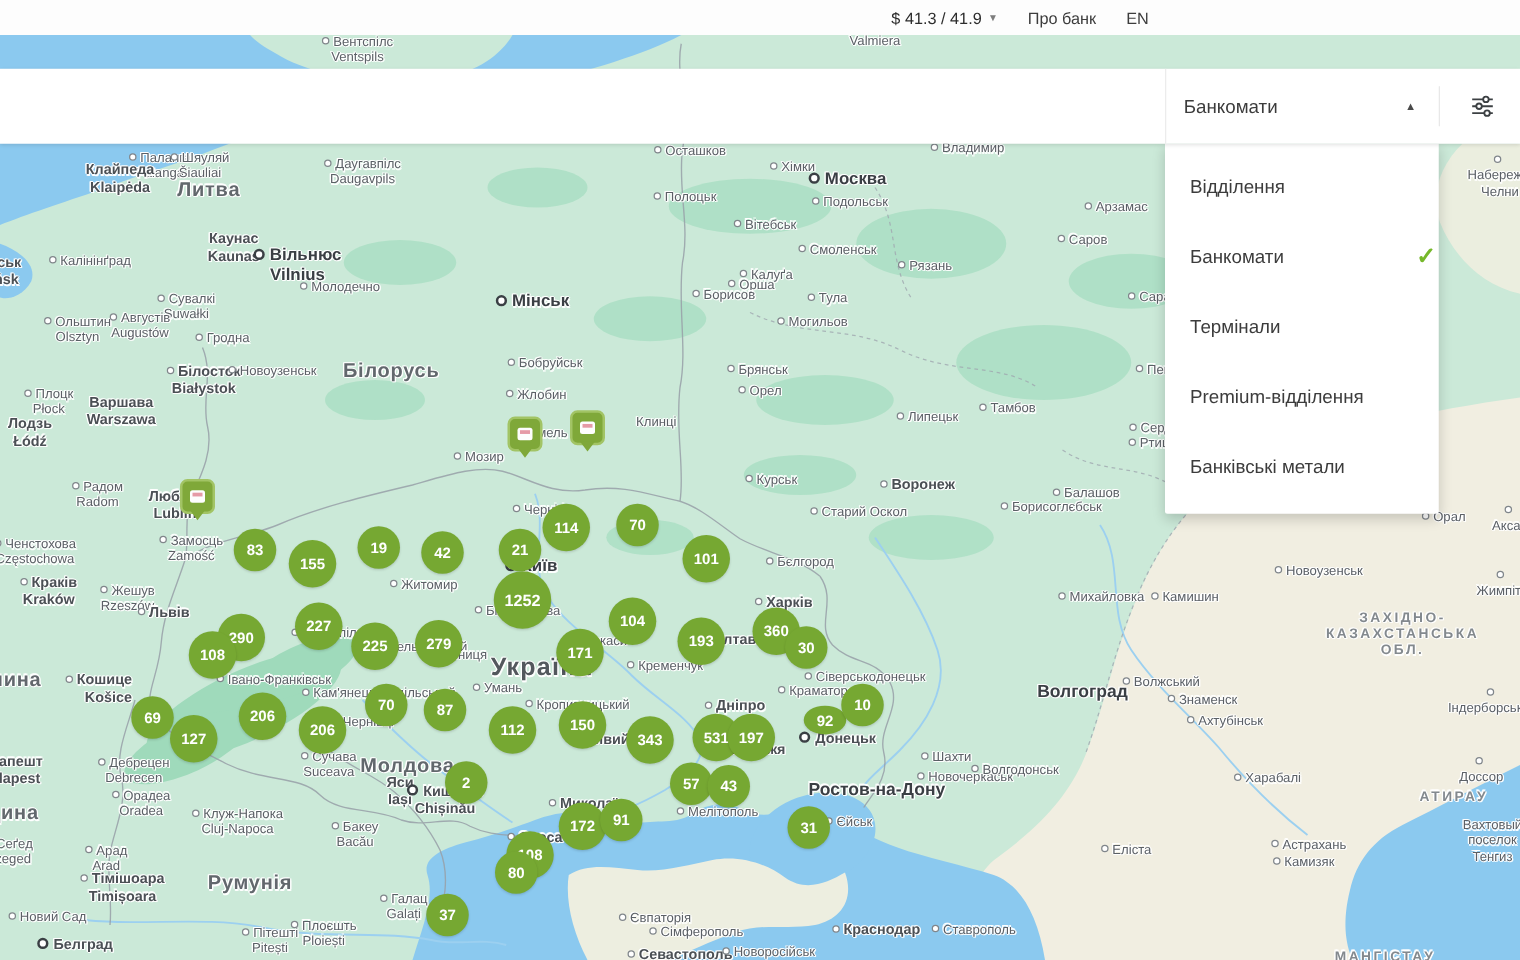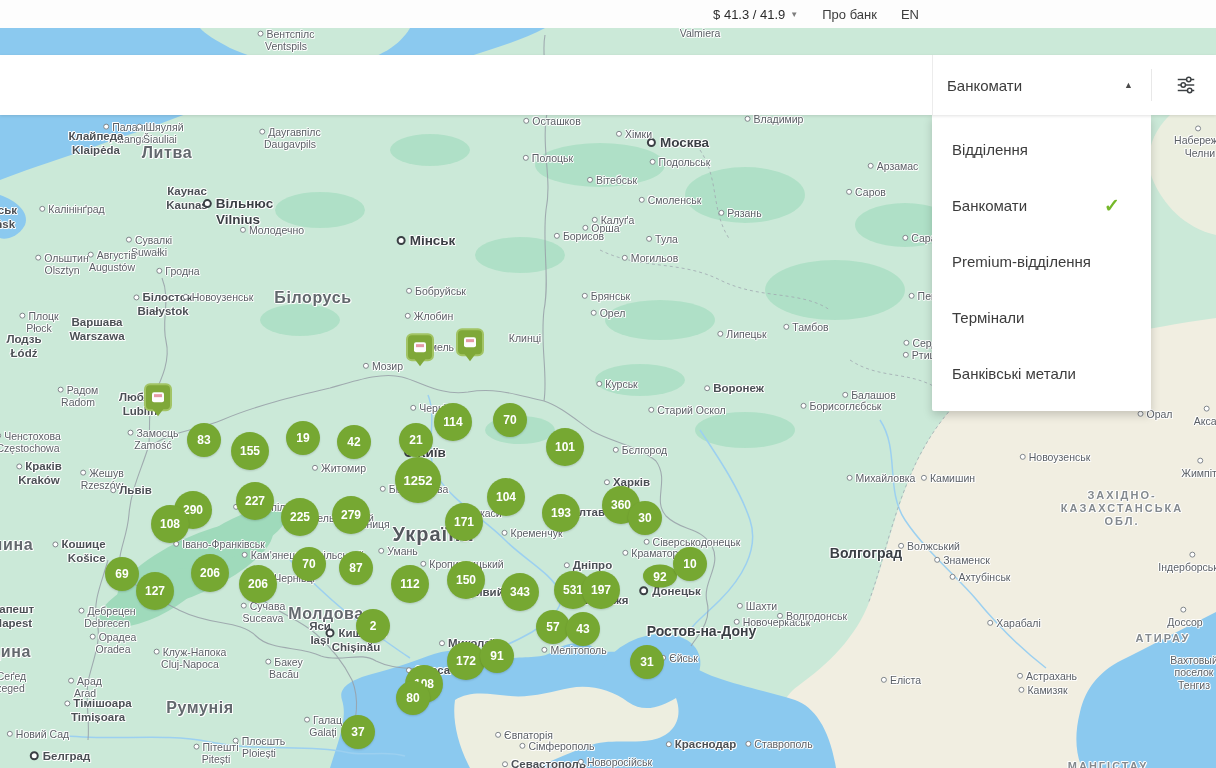--- a/index.html
+++ b/index.html
@@ -66,21 +66,21 @@
   .select-label{font-size:15px;color:#3c3c3c;}
   .select-arrow{font-size:9px;color:#4a4a4a;}
   .toolbar .divider{position:absolute;left:1151px;top:14px;width:1px;height:32px;background:#e8e8e8;}
   .tune{position:absolute;left:1172px;top:16px;width:28px;height:28px;display:flex;align-items:center;
     justify-content:center;cursor:pointer;}
 
   
   .panel{position:absolute;left:932px;top:115px;width:219px;background:#fff;z-index:19;
     box-shadow:0 4px 10px rgba(0,0,0,.18);padding:6px 0 10px 0;border-radius:0 0 2px 2px;}
   .dd-item{height:56px;display:flex;align-items:center;justify-content:space-between;
-    padding:0 31px 0 20px;cursor:pointer;}
+    padding:0 2px 0 20px;cursor:pointer;}
   .dd-label{font-size:15px;color:#3c3c3c;}
   .dd-check{color:#76b82a;font-size:19px;font-weight:bold;}
 </style>
 </head>
 <body>
 
 <div class="page">
 
   <div class="map-area">
     <svg class="terrain" width="1216" height="740" viewBox="0 28 1216 740" xmlns="http://www.w3.org/2000/svg">
@@ -403,24 +403,24 @@
 
   <div class="panel" id="dropdown-panel">
       <div class="dd-item">
         <span class="dd-label">Відділення</span>
       </div>
       <div class="dd-item">
         <span class="dd-label">Банкомати</span>
         <span class="dd-check">✓</span>
       </div>
       <div class="dd-item">
+        <span class="dd-label">Термінали</span>
+      </div>
+      <div class="dd-item">
         <span class="dd-label">Premium-відділення</span>
-      </div>
-      <div class="dd-item">
-        <span class="dd-label">Термінали</span>
       </div>
       <div class="dd-item">
         <span class="dd-label">Банківські метали</span>
       </div>
     </div>
 
   <div class="header">
     <div class="h-right">
       <div class="rate">
         <span>$ 41.3 / 41.9</span>

